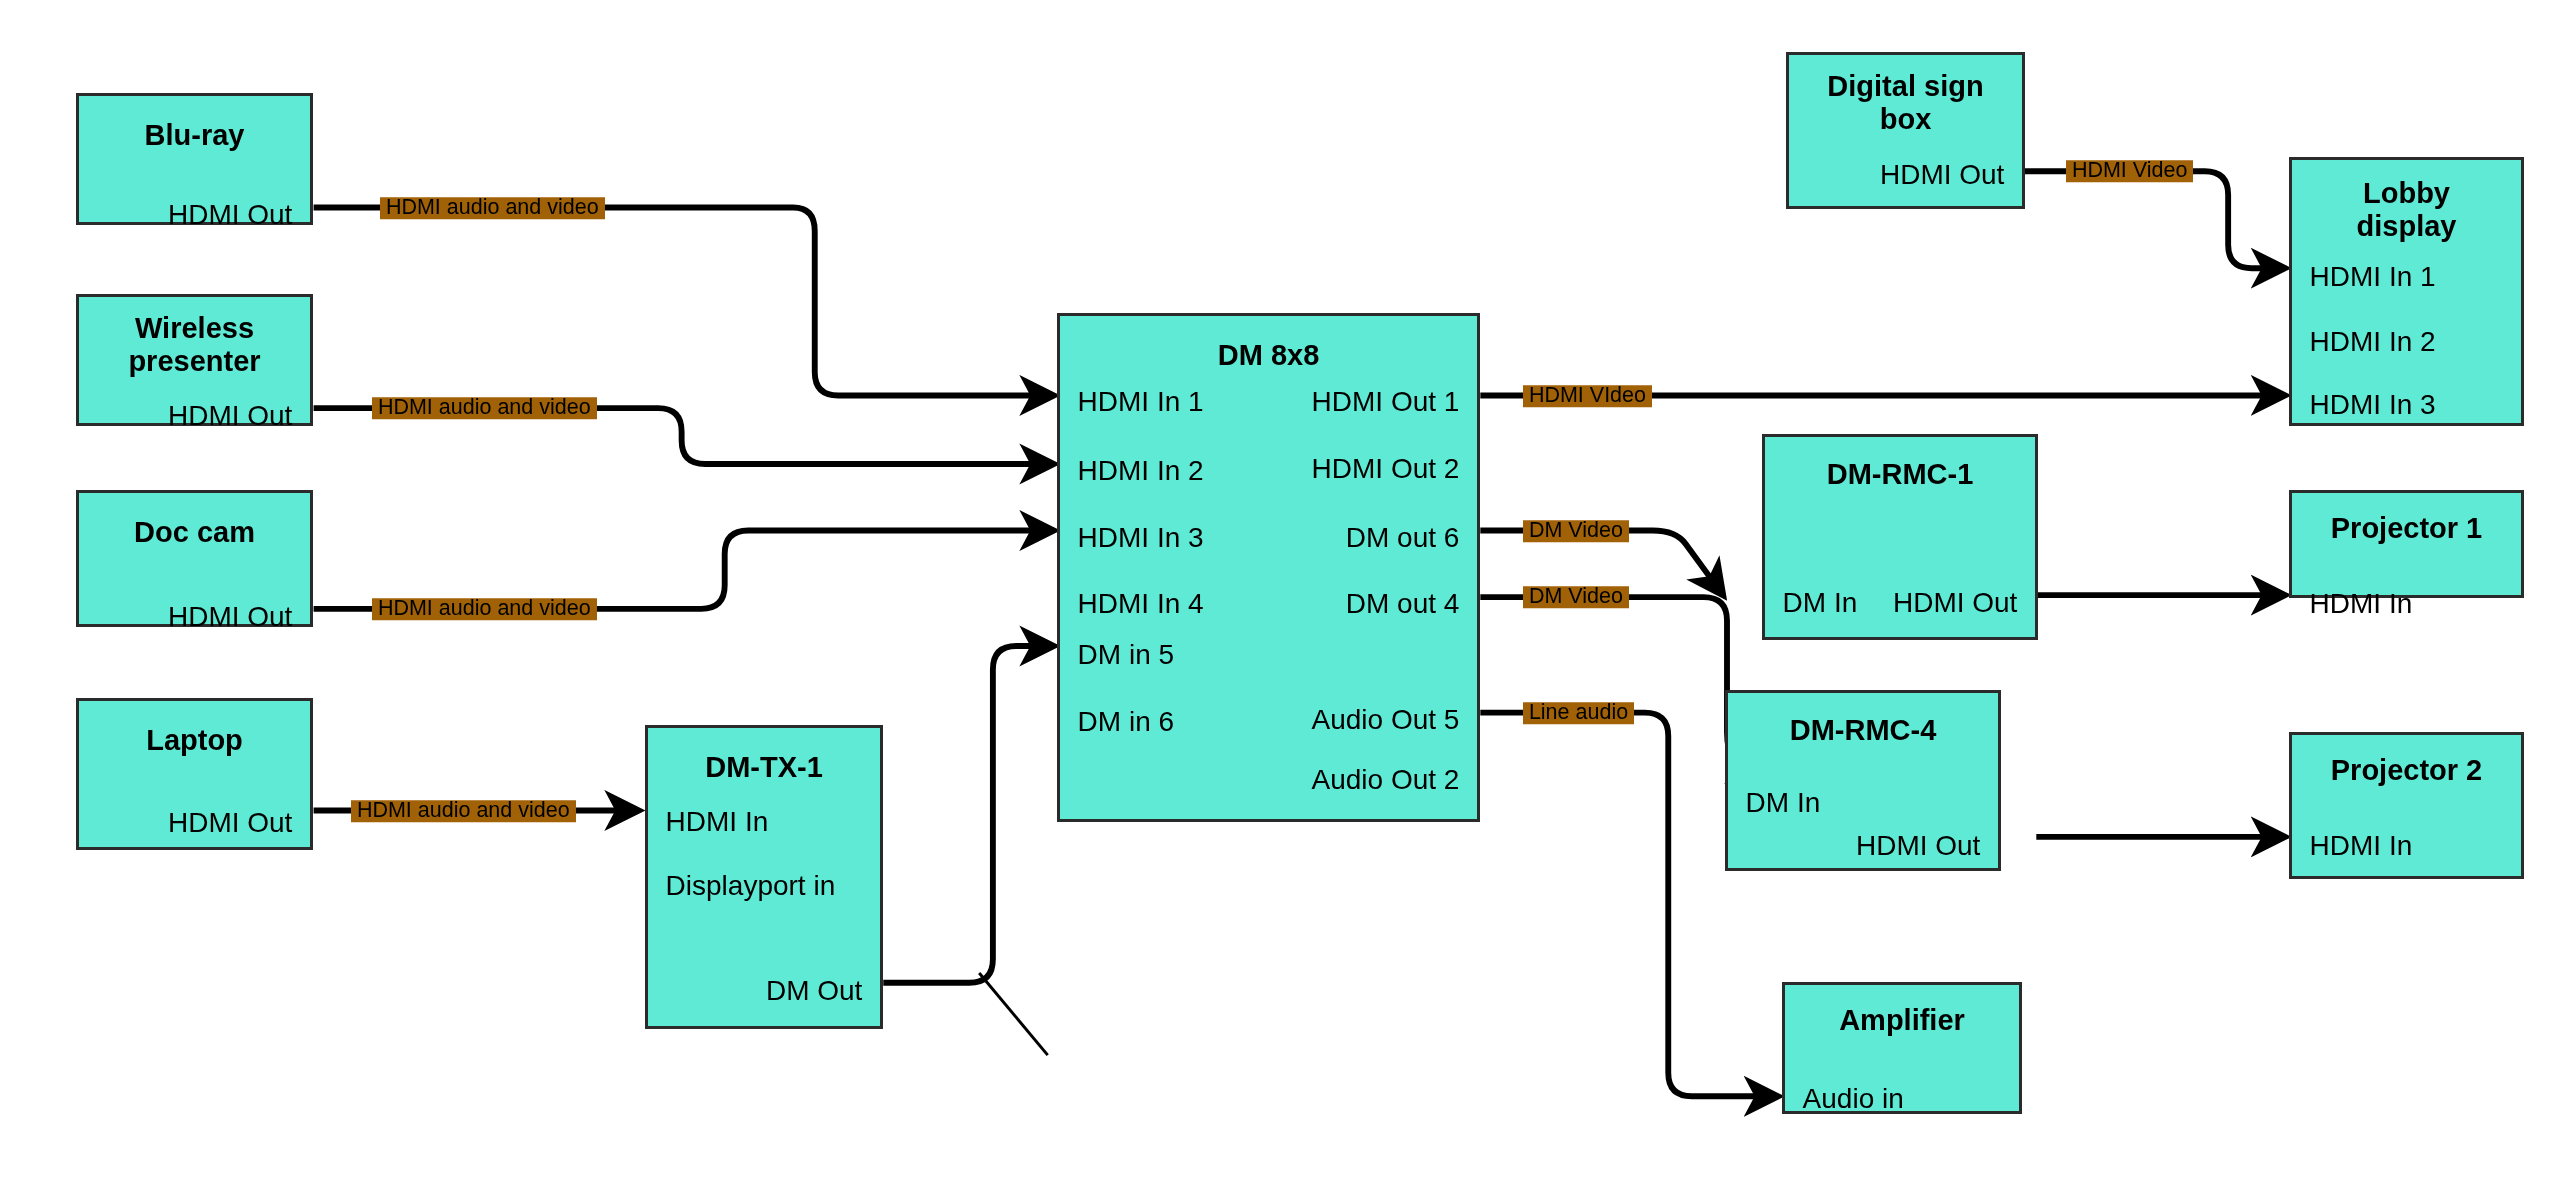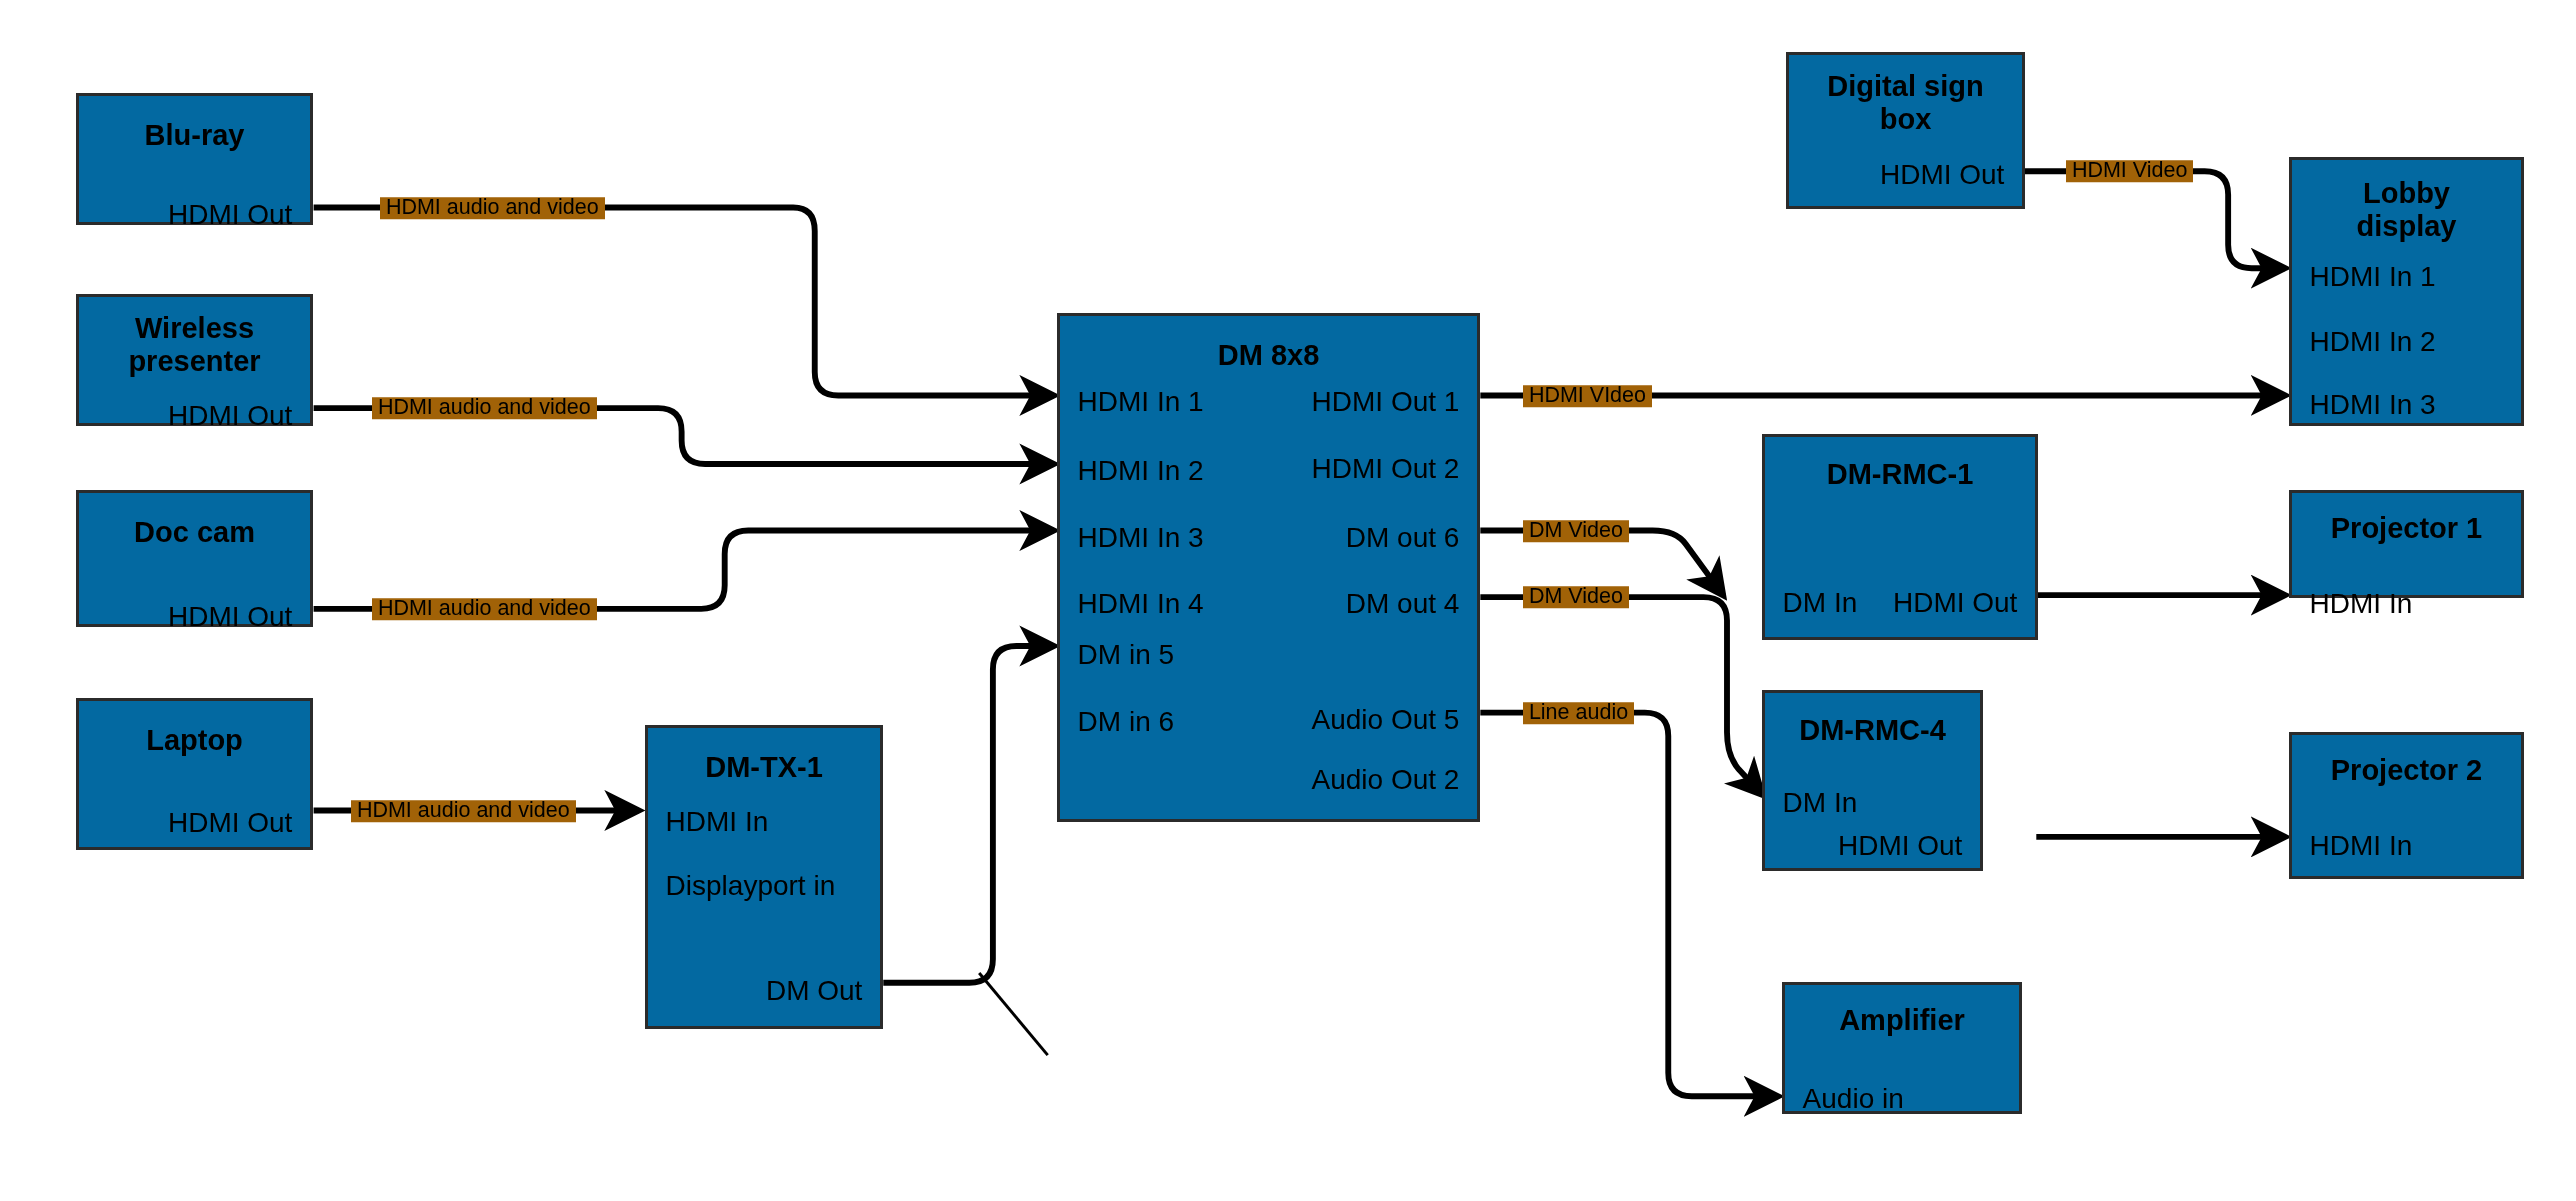--- a/index.html
+++ b/index.html
@@ -24,21 +24,21 @@
     left: 0;
     top: 0;
     width: 2576px;
     height: 1201px;
     pointer-events: none;
   }
   .node {
     position: absolute;
     box-sizing: border-box;
     border: 3.9px solid #2b2b2b;
-    background: #0369a1;
+    background: #5eead4;
     z-index: 5;
     text-decoration: underline;
   }
   .node .title {
     position: absolute;
     left: 0;
     right: 0;
     text-align: center;
     font-weight: bold;
     font-size: 29px;
@@ -182,21 +182,21 @@
     <div class="port left" style="top:168px;">HDMI In 2</div>
     <div class="port left" style="top:231px;">HDMI In 3</div>
   </div>
 
   <div class="node" style="left:1762px; top:434px; width:276px; height:206px;">
     <div class="title" style="top:19.6px;">DM-RMC-1</div>
     <div class="port left" style="top:152px;">DM In</div>
     <div class="port right" style="top:152px;">HDMI Out</div>
   </div>
 
-  <div class="node" style="left:1762px; top:690px; width:221px; height:181px;">
+  <div class="node" style="left:1725px; top:690px; width:276px; height:181px;">
     <div class="title" style="top:19.6px;">DM-RMC-4</div>
     <div class="port left" style="top:96px;">DM In</div>
     <div class="port right" style="top:139px;">HDMI Out</div>
   </div>
 
   <div class="node" style="left:2289px; top:490px; width:235px; height:108px;">
     <div class="title" style="top:17.6px;">Projector 1</div>
     <div class="port left" style="top:97px;">HDMI In</div>
   </div>
 

